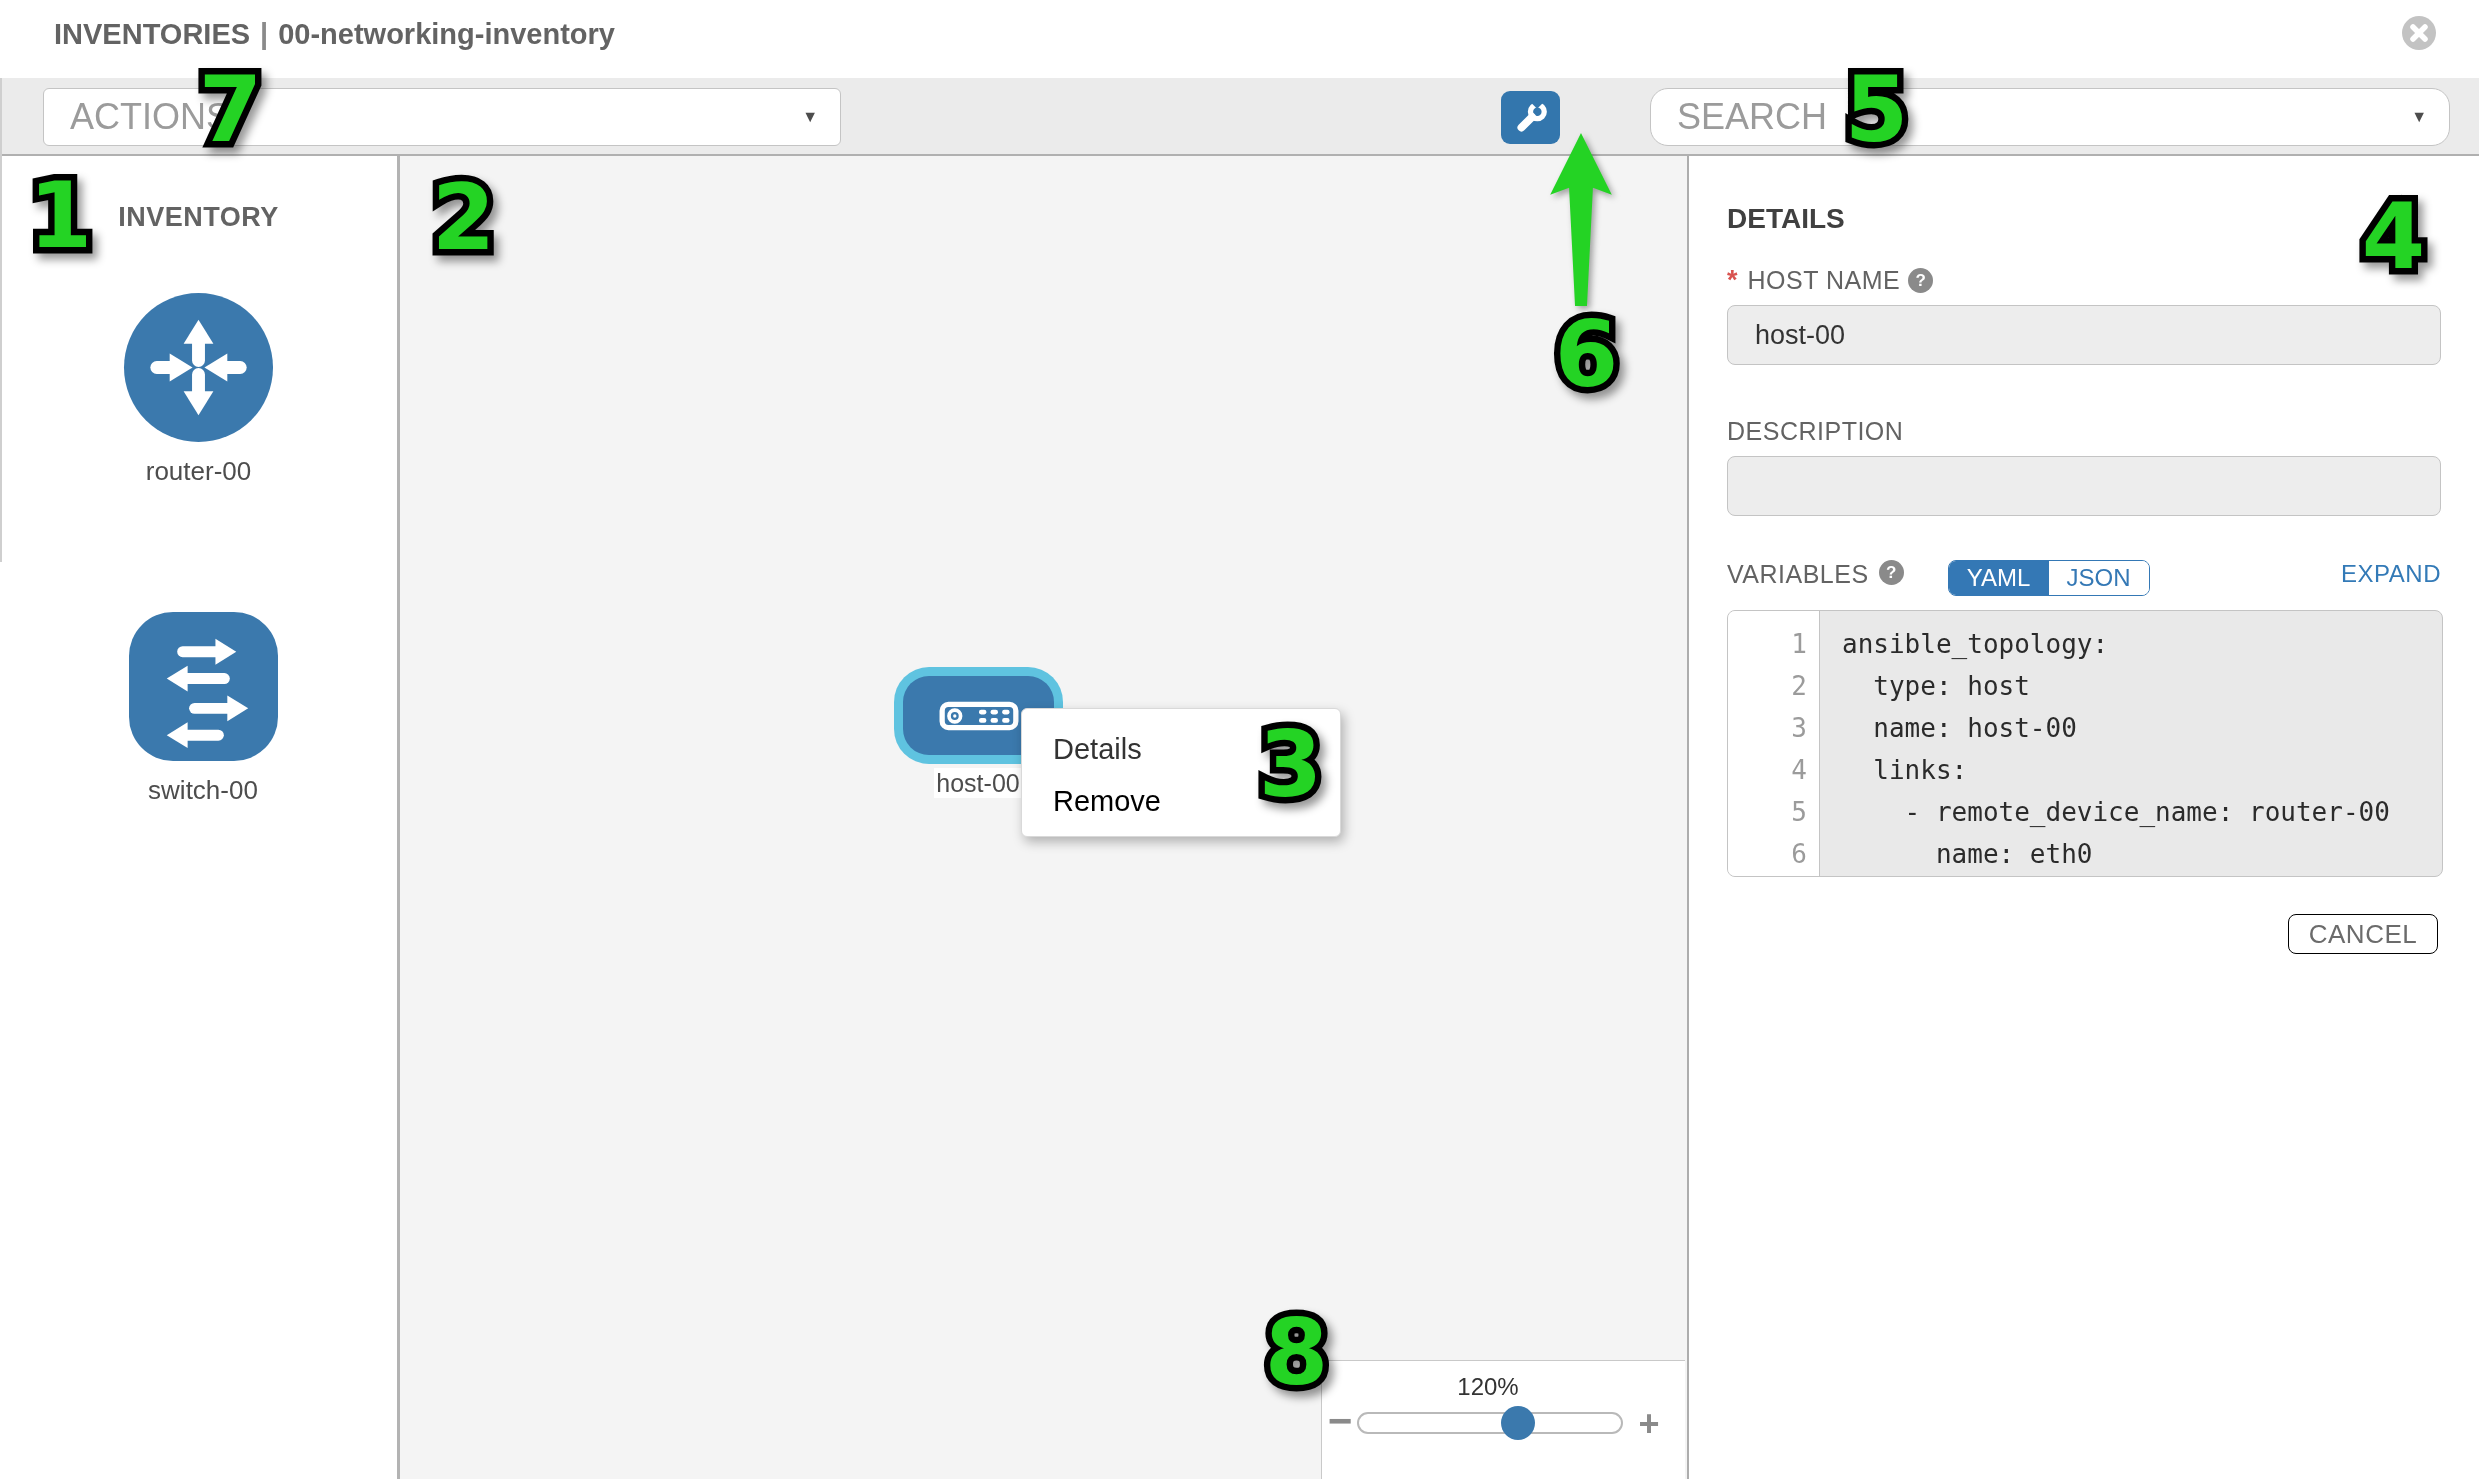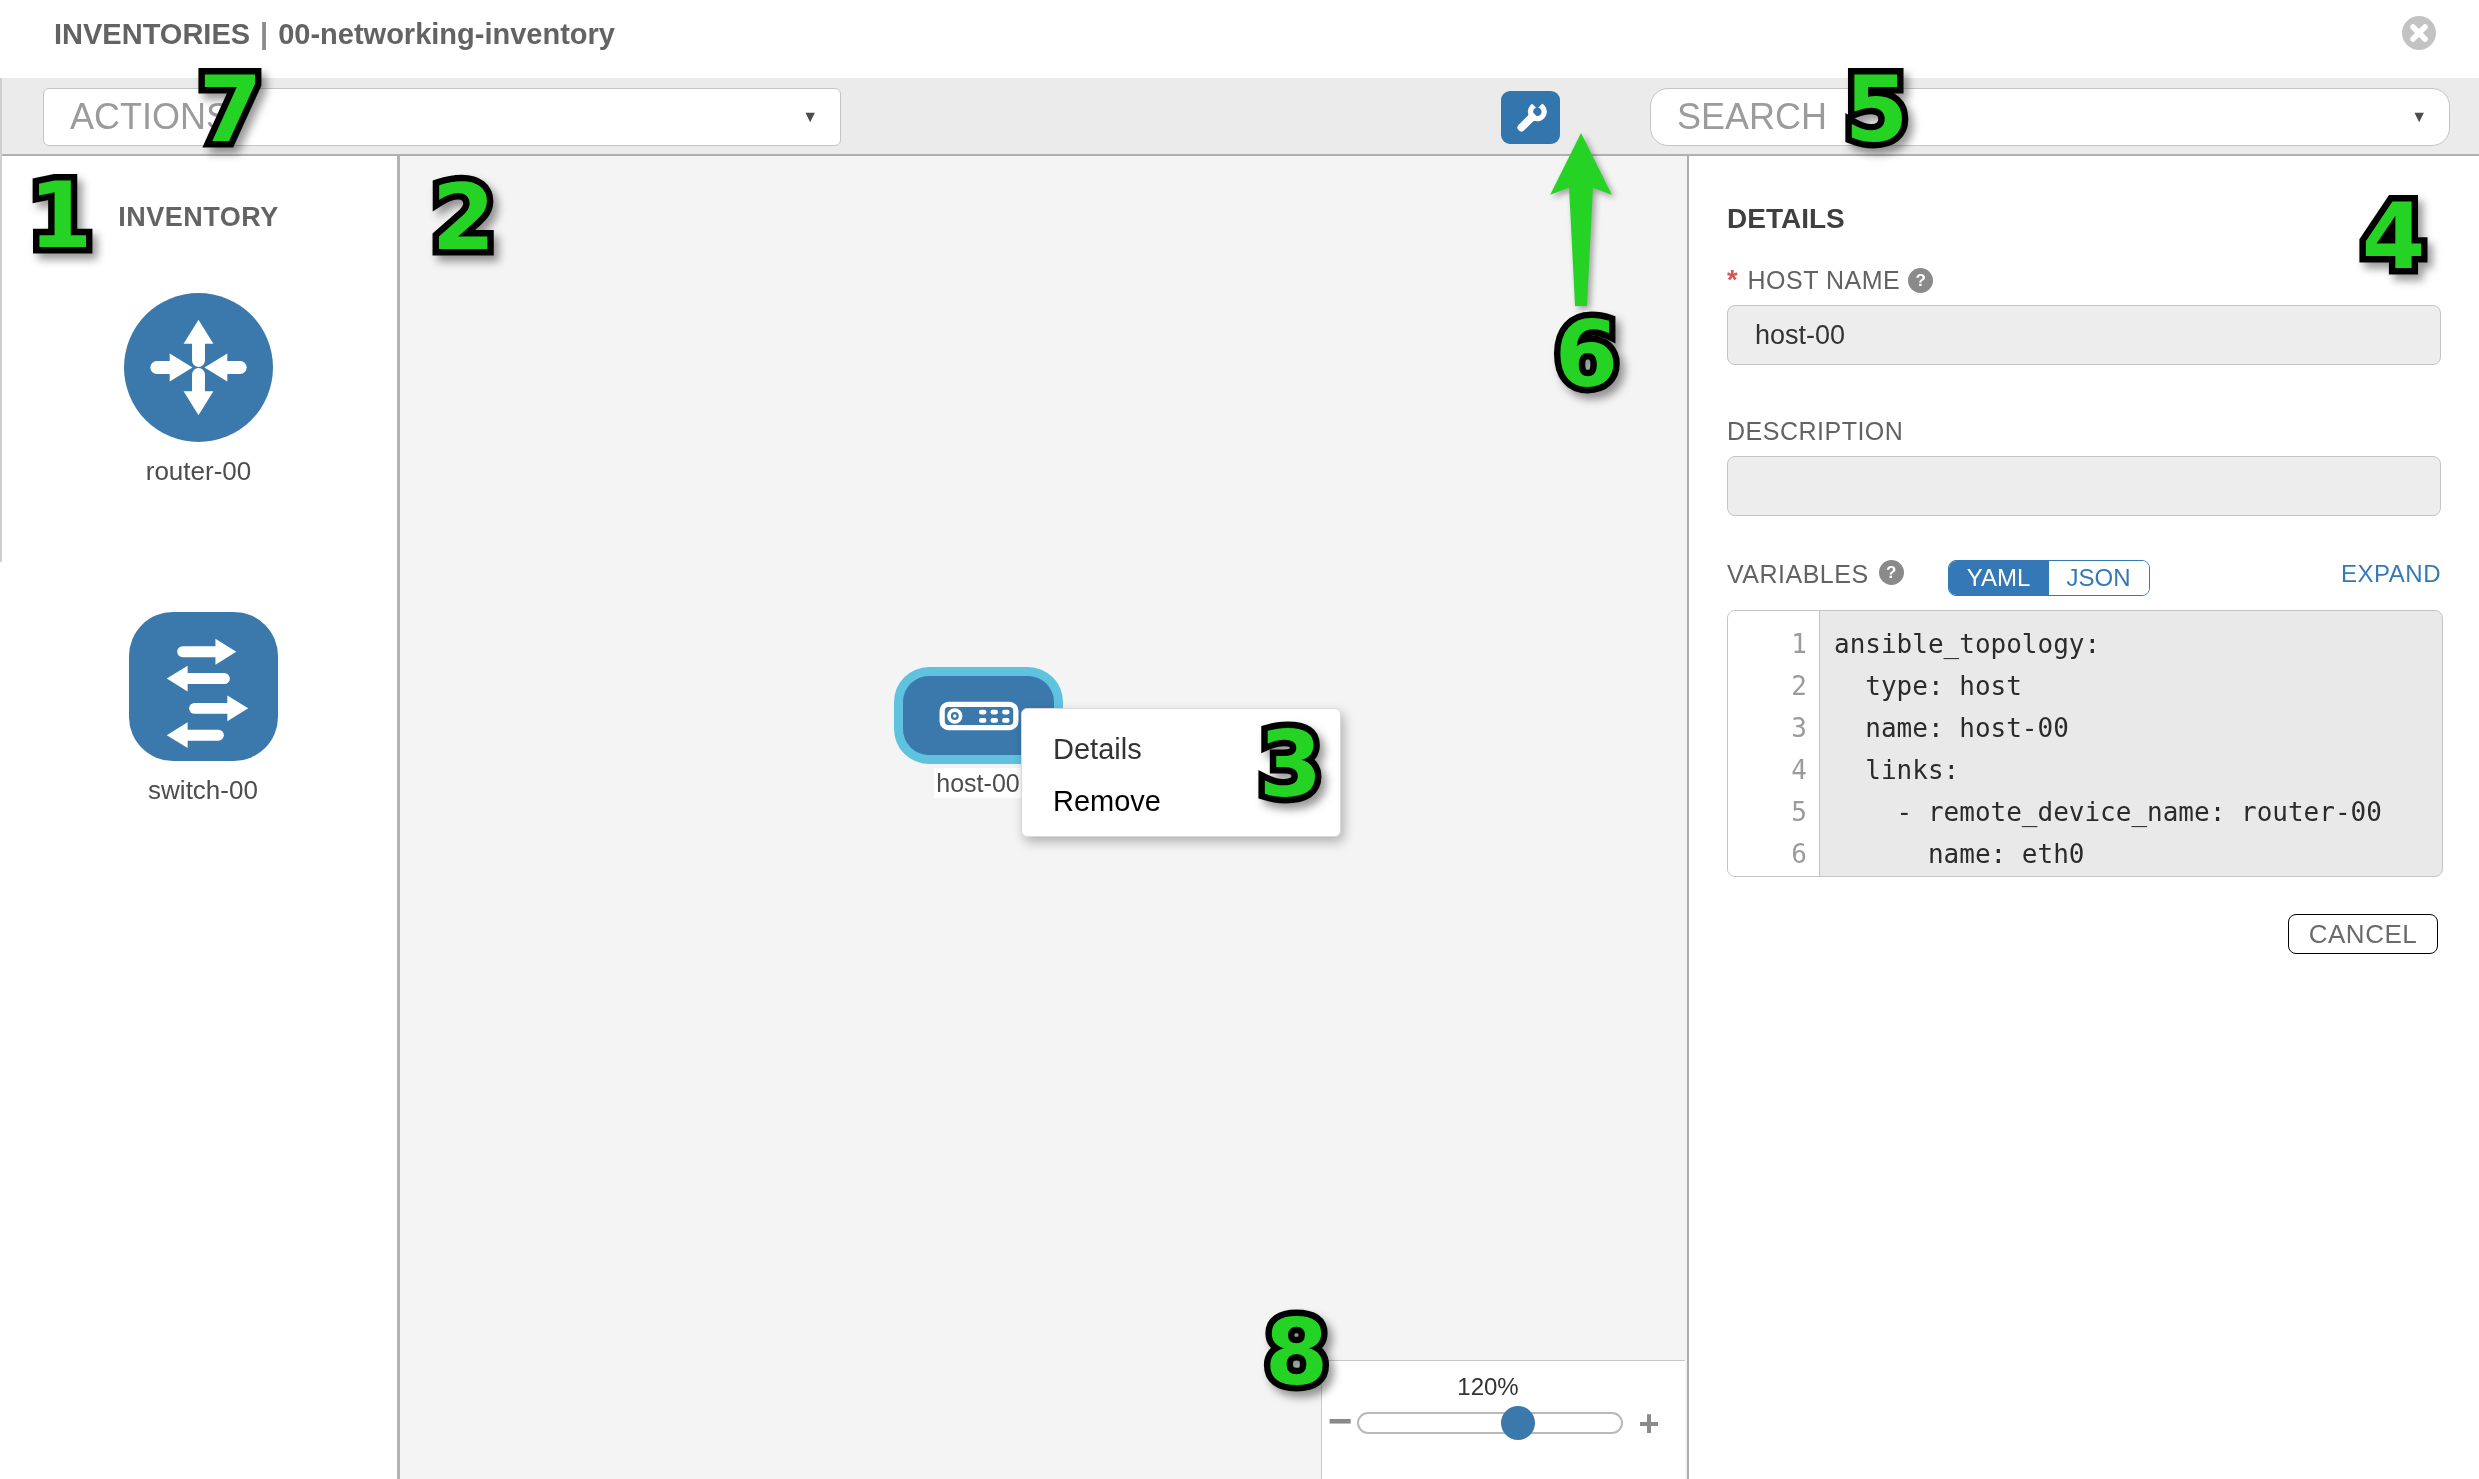--- a/index.html
+++ b/index.html
@@ -87,21 +87,21 @@
   .toggle-on  { background:#3478b5; color:#fff; }
   .toggle-off { background:#fff; color:#3478b5; }
   .expand-link { margin-left:auto; font-size:24px; color:#337ab7; cursor:pointer; letter-spacing:0.5px; }
 
   .editor { position:absolute; left:38px; top:454px; width:716px; height:267px; border:1px solid #c4c4c4;
             border-radius:8px; overflow:hidden; display:flex; background:#e9e9e9; }
   .gutter { width:92px; background:#fff; border-right:1px solid #c4c4c4; padding-top:12px; }
   .gutter div { height:42px; line-height:42px; text-align:right; padding-right:12px;
                 font-family:"DejaVu Sans Mono", monospace; font-size:26px; color:#9b9b9b; }
   .codecol { flex:1; padding-top:12px; }
-  .codecol div { height:42px; line-height:42px; padding-left:14px; white-space:pre;
+  .codecol div { height:42px; line-height:42px; padding-left:22px; white-space:pre;
                  font-family:"DejaVu Sans Mono", monospace; font-size:26px; color:#2b2b2b; }
   .cancel-btn { position:absolute; right:40px; top:758px; width:150px; height:40px; background:#fff;
                 border:1px solid #000000; border-radius:8px; font-size:26px; color:#6b6b6b;
                 letter-spacing:0.5px; cursor:pointer; font-family:"Liberation Sans", sans-serif; }
 
   
   .overlay { position:absolute; inset:0; pointer-events:none; z-index:50; }
   .ann { position:absolute; width:129px; height:129px; filter:drop-shadow(5px 6px 4px rgba(0,0,0,0.4)); }
   .ann text { font-family:"DejaVu Sans", sans-serif; font-weight:bold; font-size:92px;
               fill:#24d324; stroke:#000; stroke-width:13px; paint-order:stroke; }

